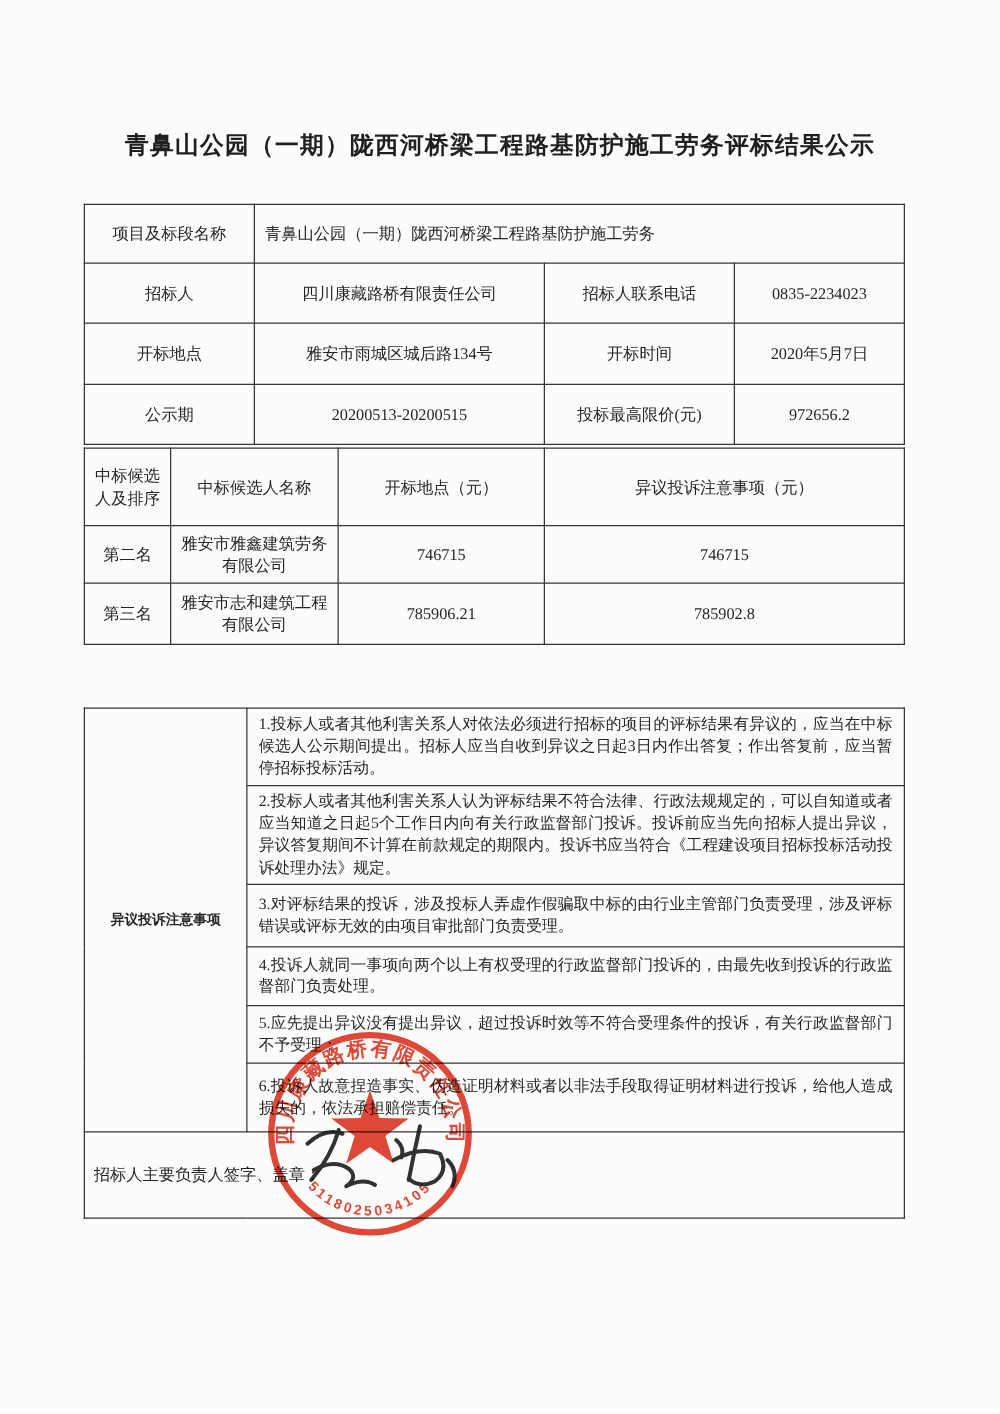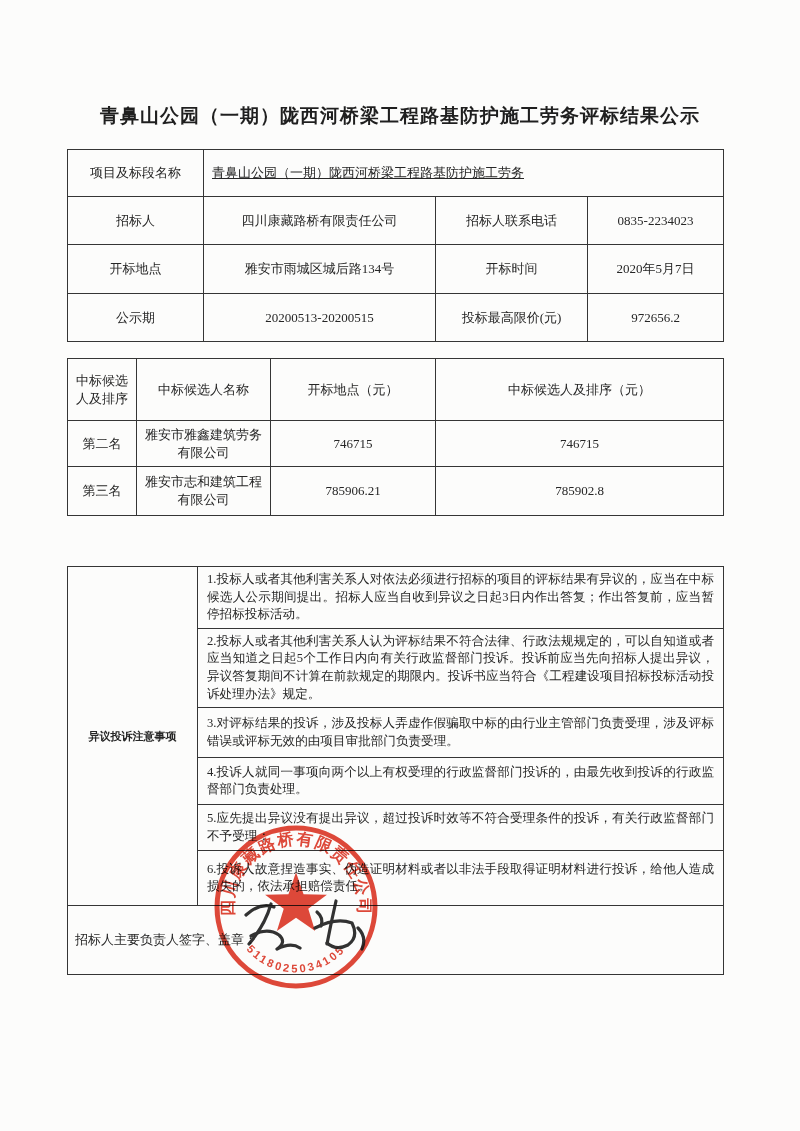--- a/index.html
+++ b/index.html
@@ -20,24 +20,24 @@
   }
   table{border-collapse:collapse;table-layout:fixed;position:absolute;left:67px;width:656px;}
   td{
     border:1.5px solid #353535;
     font-size:13px;line-height:1.35;
     text-align:center;vertical-align:middle;
     padding:2px 5px;
     word-break:break-all;
     overflow:hidden;
   }
-  .t-info{top:149px;}
+  .t-info{top:163px;}
   .t-cand{top:358px;}
   .t-notice{top:566px;}
-  td.left{text-align:left;padding-left:8px;text-decoration:underline;}
+  td.left{text-align:left;padding-left:8px;}
   td.notice-item{
     text-align:left;font-size:12.6px;line-height:17.6px;
     padding:4px 9px;text-align:justify;
   }
   td.notice-label{font-size:11px;font-weight:bold;}
   td.sig-cell{text-align:left;padding-left:7px;font-size:13px;}
   
   .seal{
     position:absolute;left:212px;top:823px;width:168px;height:168px;
     z-index:2;opacity:0.9;mix-blend-mode:multiply;pointer-events:none;
@@ -98,21 +98,21 @@
         <col style="width:69px">
         <col style="width:134px">
         <col style="width:165px">
         <col style="width:288px">
       </colgroup>
     <tbody>
         <tr style="height:62px">
       <td>中标候选人及排序</td>
       <td>中标候选人名称</td>
       <td>开标地点（元）</td>
-      <td>中标候选人及排序（元）</td>
+      <td>异议投诉注意事项（元）</td>
     </tr>
     <tr style="height:46px">
       <td>第二名</td>
       <td>雅安市雅鑫建筑劳务有限公司</td>
       <td>746715</td>
       <td>746715</td>
     </tr>
     <tr style="height:49px">
       <td>第三名</td>
       <td>雅安市志和建筑工程有限公司</td>

